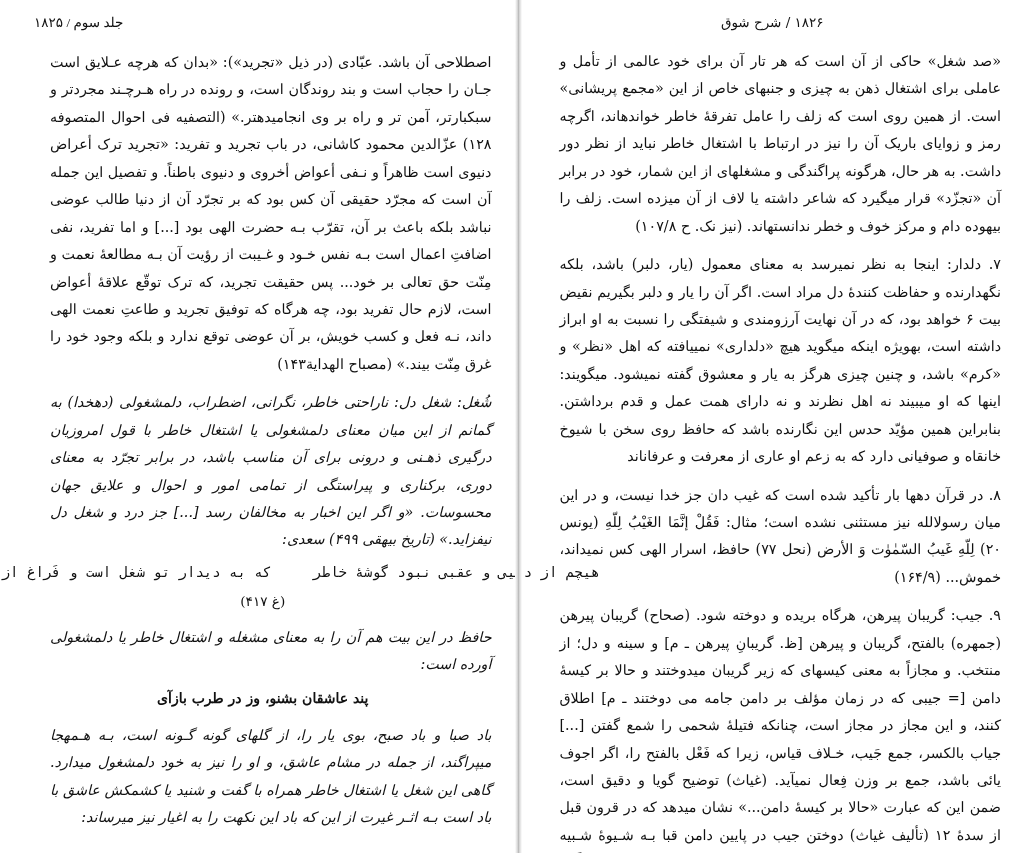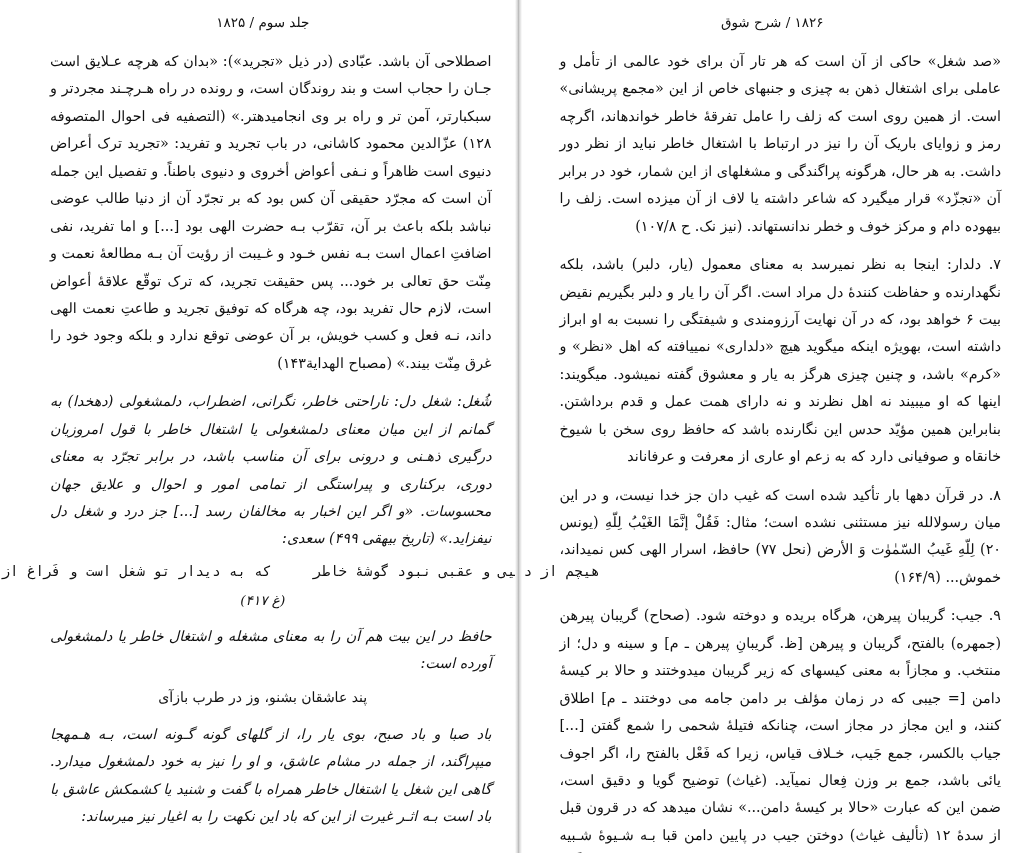--- a/index.html
+++ b/index.html
@@ -42,21 +42,21 @@
     margin-left: -3px;
     background: linear-gradient(to left, #ffffff 0%, #d8d8d8 35%, #bcbcbc 50%, #d8d8d8 65%, #ffffff 100%);
   }
 
   .runhead {
     font-size: 13.5px;
     margin-bottom: 18px;
     letter-spacing: 0.2px;
   }
   .runhead-right { text-align: center; }
-  .runhead-left  { text-align: center; }
+  .runhead-left  { text-align: left; font-family: Liberation Serif, serif; }
 
   p.para {
     margin: 0 0 11px 16px;
     font-size: 14.3px;
     line-height: 1.92;
     text-align: justify;
     text-justify: inter-word;
   }
   p.tight { margin-bottom: 7px; font-style: italic; }
 
@@ -65,22 +65,22 @@
     font-size: 14px;
     line-height: 1.85;
     text-align: center;
   }
   .verse .hemistich-row {
     display: flex;
     justify-content: center;
     gap: 42px;
   }
   .verse .hemistich-row span { white-space: nowrap; font-family: Liberation Mono, monospace; }
-  .verse .single { display: block; }
-  .verse-ref { text-align: center; font-size: 13.6px; margin-top: 2px; font-style: italic; }
+  .verse .single { display: block; font-weight: bold; }
+  .verse-ref { text-align: center; font-size: 13.6px; margin-top: 2px; }
 
   .spaced { letter-spacing: 2.2px; }
 </style>
 </head>
 <body>
 
 <div class="page">
 
   <div class="col col-right">
     <div class="runhead runhead-right">۱۸۲۶ / شرح شوق</div>

